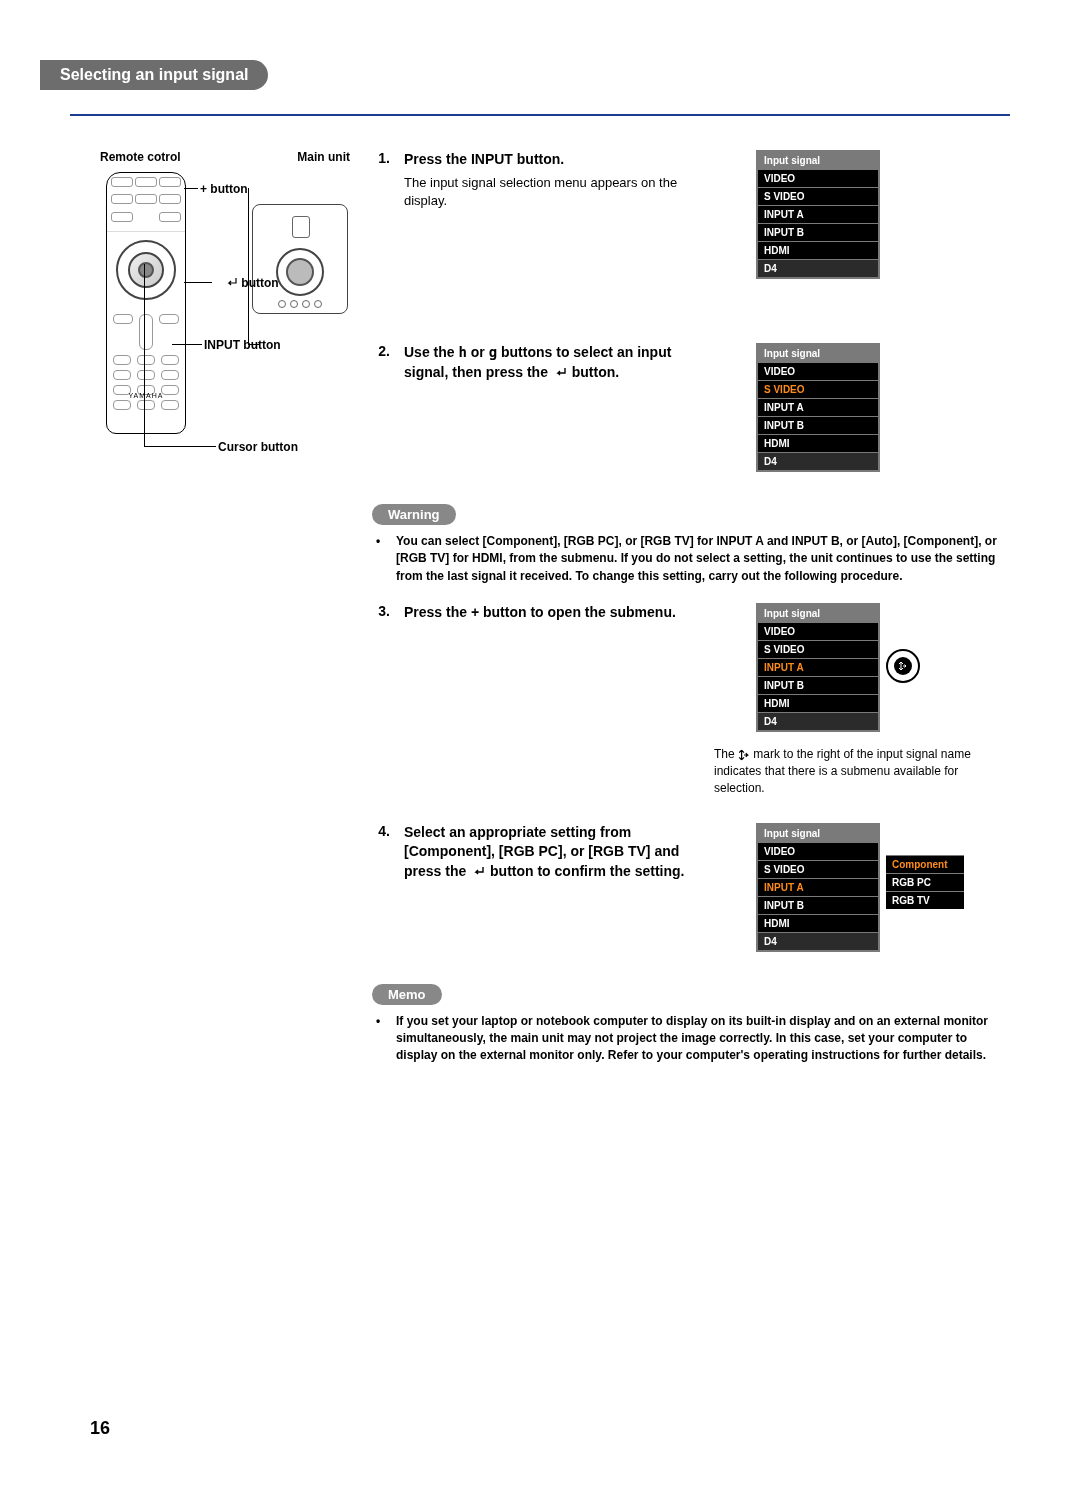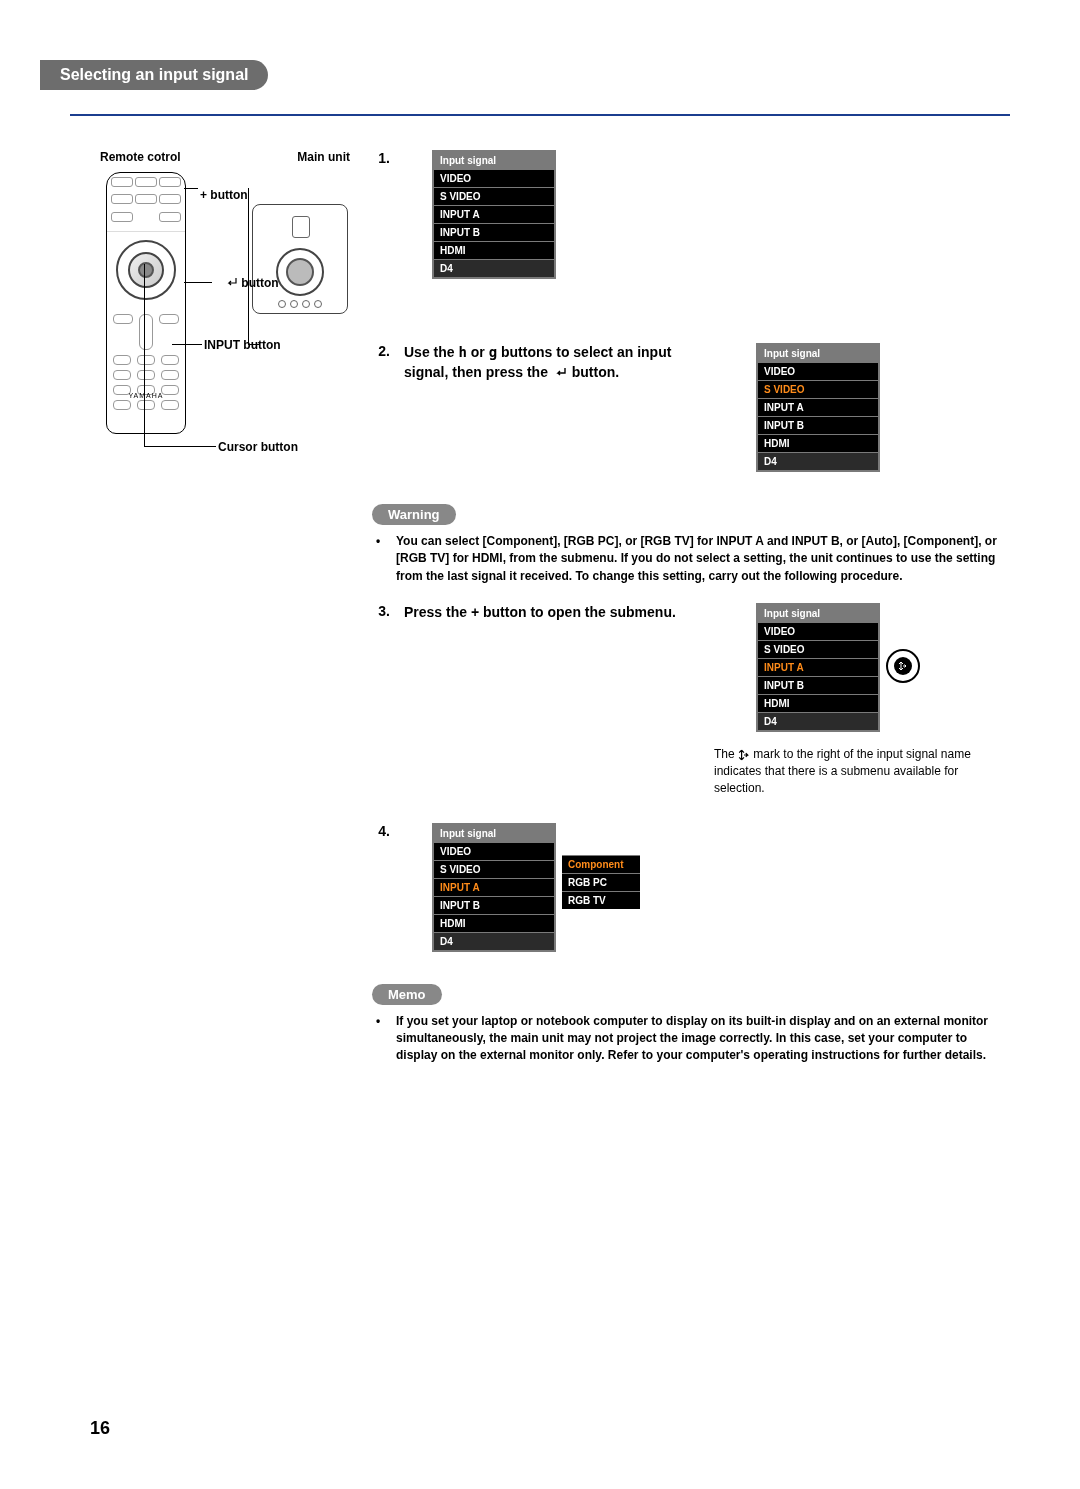--- a/index.html
+++ b/index.html
@@ -429,21 +429,21 @@
               <div class="inner"></div>
           </div>
           <div class="mu-dots">
               <span></span>
               <span></span>
               <span></span>
               <span></span>
             </div>
         </div>
 
-        <span class="callout" style="left:100px; top:20px;">+ button</span>
+        <span class="callout" style="left:100px; top:14px;">+ button</span>
         <div class="lead" style="left:84px; top:20px; width:14px;"></div>
         <div class="lead v" style="left:148px; top:20px; height:156px;"></div>
         <div class="lead" style="left:148px; top:176px; width:12px;"></div>
 
         <span class="callout" style="left:124px; top:108px;">
           <svg class="enter-icon" width="14" height="12" viewBox="0 0 14 12">
               <path d="M12 1 v5 h-7 l2 -2 m-2 2 l2 2 m-2 -2" fill="none" stroke="#000" stroke-width="1.2"></path>
             </svg>
           <span>button</span>
         </span>
@@ -455,20 +455,24 @@
         <span class="callout" style="left:118px; top:272px;">Cursor button</span>
         <div class="lead" style="left:44px; top:278px; width:72px;"></div>
         <div class="lead v" style="left:44px; top:96px; height:182px;"></div>
       </div>
     </div>
 
     <div class="col-right">
 
       <div class="step">
         <span class="step-num">1.</span>
+        <div class="step-text">
+          <div class="step-title">Press the INPUT button.</div>
+          <div class="step-desc">The input signal selection menu appears on the display.</div>
+        </div>
         <div class="signal-table">
           <div class="hdr">Input signal</div>
           <div class="row">VIDEO</div>
           <div class="row">S VIDEO</div>
           <div class="row">INPUT A</div>
           <div class="row">INPUT B</div>
           <div class="row">HDMI</div>
           <div class="row muted">D4</div>
         </div>
       </div>
@@ -537,20 +541,29 @@
         <svg class="cursor-icon" width="12" height="12" viewBox="0 0 10 10">
             <path d="M3 1 v8 M3 1 l-2 2 M3 1 l2 2 M3 9 l-2 -2 M3 9 l2 -2 M5 5 h3 l-1.5 -1.5 M8 5 l-1.5 1.5" stroke="#000" stroke-width="1" fill="none"></path>
           </svg>
         <span> mark to the right of the input signal name indicates that there is a submenu available for selection.</span>
       </div>
 
       <div style="height:26px;"></div>
 
       <div class="step">
         <span class="step-num">4.</span>
+        <div class="step-text">
+          <div class="step-title">
+            <span>Select an appropriate setting from  [Component], [RGB PC], or [RGB TV] and press the </span>
+            <svg class="enter-icon" width="16" height="12" viewBox="0 0 14 12">
+                <path d="M12 1 v5 h-7 l2 -2 m-2 2 l2 2 m-2 -2" fill="none" stroke="#000" stroke-width="1.4"></path>
+              </svg>
+            <span> button to confirm the setting.</span>
+          </div>
+        </div>
         <div class="signal-side" style="align-items:flex-start;">
           <div class="signal-table">
             <div class="hdr">Input signal</div>
             <div class="row">VIDEO</div>
             <div class="row">S VIDEO</div>
             <div class="row highlight">INPUT A</div>
             <div class="row">INPUT B</div>
             <div class="row">HDMI</div>
             <div class="row muted">D4</div>
           </div>

